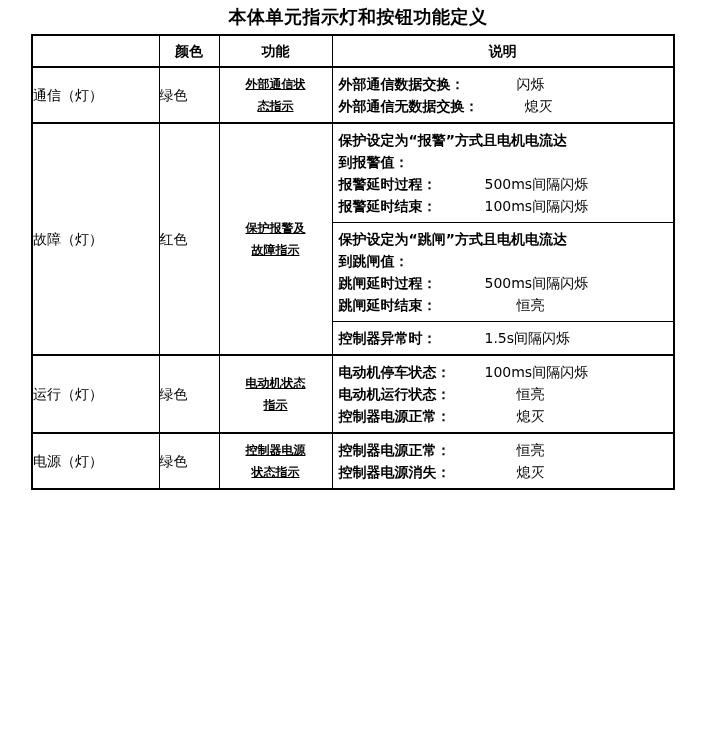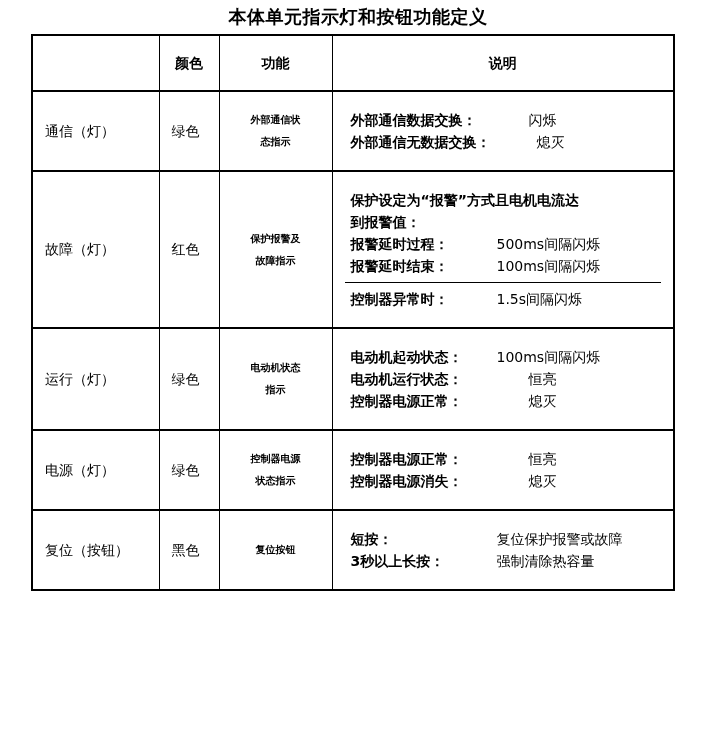--- a/index.html
+++ b/index.html
@@ -28,21 +28,21 @@
   table.spec {
     border-collapse: collapse;
     table-layout: fixed;
     margin-left: 31px;
     width: 644px;
     border: 2px solid #000;
   }
 
   table.spec td {
     border: 1px solid #000;
-    padding: 12px;
+    padding: 0;
     vertical-align: middle;
     font-size: 14px;
     line-height: 21px;
   }
 
   
   tr.mainrow > td {
     border-top: 2px solid #000;
   }
   tr.headrow > td {
@@ -87,21 +87,22 @@
     vertical-align: middle;
   }
   table.segs > tbody > tr:last-child > td {
     border-bottom: 0;
   }
 
   .seg-line {
     display: block;
     white-space: nowrap;
     line-height: 22px;
-    font-size: 10px;
+    font-size: 12px;
+    text-decoration: underline;
   }
   .lbl {
     font-weight: bold;
     display: inline-block;
   }
   .val {
     font-weight: normal;
     display: inline-block;
   }
   
@@ -189,40 +190,48 @@
               <tr>
                 <td>
                   <span class="intro-line">保护设定为“报警”方式且电机电流达</span>
                   <span class="intro-line">到报警值：</span>
                   <span class="pair"><span class="lbl">报警延时过程：</span><span class="val far">500ms间隔闪烁</span></span>
                   <span class="pair"><span class="lbl">报警延时结束：</span><span class="val far">100ms间隔闪烁</span></span>
                 </td>
               </tr>
               <tr>
                 <td>
+                  <span class="intro-line">保护设定为“跳闸”方式且电机电流达</span>
+                  <span class="intro-line">到跳闸值：</span>
+                  <span class="pair"><span class="lbl">跳闸延时过程：</span><span class="val far">500ms间隔闪烁</span></span>
+                  <span class="pair"><span class="lbl">跳闸延时结束：</span><span class="val far3">恒亮</span></span>
+                </td>
+              </tr>
+              <tr>
+                <td>
                   <span class="pair"><span class="lbl">控制器异常时：</span><span class="val far">1.5s间隔闪烁</span></span>
                 </td>
               </tr>
             </tbody>
           </table>
         </td>
       </tr>
       <tr class="mainrow">
         <td class="c-center">运行（灯）</td>
         <td class="c-center">绿色</td>
         <td class="func-cell">
           <span class="seg-line">电动机状态</span>
           <span class="seg-line">指示</span>
         </td>
         <td>
           <table class="segs">
             <tbody>
               <tr>
                 <td>
-                  <span class="pair"><span class="lbl">电动机起动状态：</span><span class="val far">100ms间隔闪烁</span></span>
+                  <span class="pair"><span class="lbl">电动机停车状态：</span><span class="val far">100ms间隔闪烁</span></span>
                   <span class="pair"><span class="lbl">电动机运行状态：</span><span class="val far3">恒亮</span></span>
                   <span class="pair"><span class="lbl">控制器电源正常：</span><span class="val far3">熄灭</span></span>
                 </td>
               </tr>
             </tbody>
           </table>
         </td>
       </tr>
       <tr class="mainrow">
         <td class="c-center">电源（灯）</td>
@@ -237,35 +246,16 @@
               <tr>
                 <td>
                   <span class="pair"><span class="lbl">控制器电源正常：</span><span class="val far3">恒亮</span></span>
                   <span class="pair"><span class="lbl">控制器电源消失：</span><span class="val far3">熄灭</span></span>
                 </td>
               </tr>
             </tbody>
           </table>
         </td>
       </tr>
-      <tr class="mainrow">
-        <td class="c-center">复位（按钮）</td>
-        <td class="c-center">黑色</td>
-        <td class="func-cell">
-          <span class="seg-line">复位按钮</span>
-        </td>
-        <td>
-          <table class="segs">
-            <tbody>
-              <tr>
-                <td>
-                  <span class="pair"><span class="lbl">短按：</span><span class="val far">复位保护报警或故障</span></span>
-                  <span class="pair"><span class="lbl">3秒以上长按：</span><span class="val far">强制清除热容量</span></span>
-                </td>
-              </tr>
-            </tbody>
-          </table>
-        </td>
-      </tr>
     </tbody>
 </table>
 
 <div class="footnote">本体单元按钮功能定义</div>
 
 </body></html>

